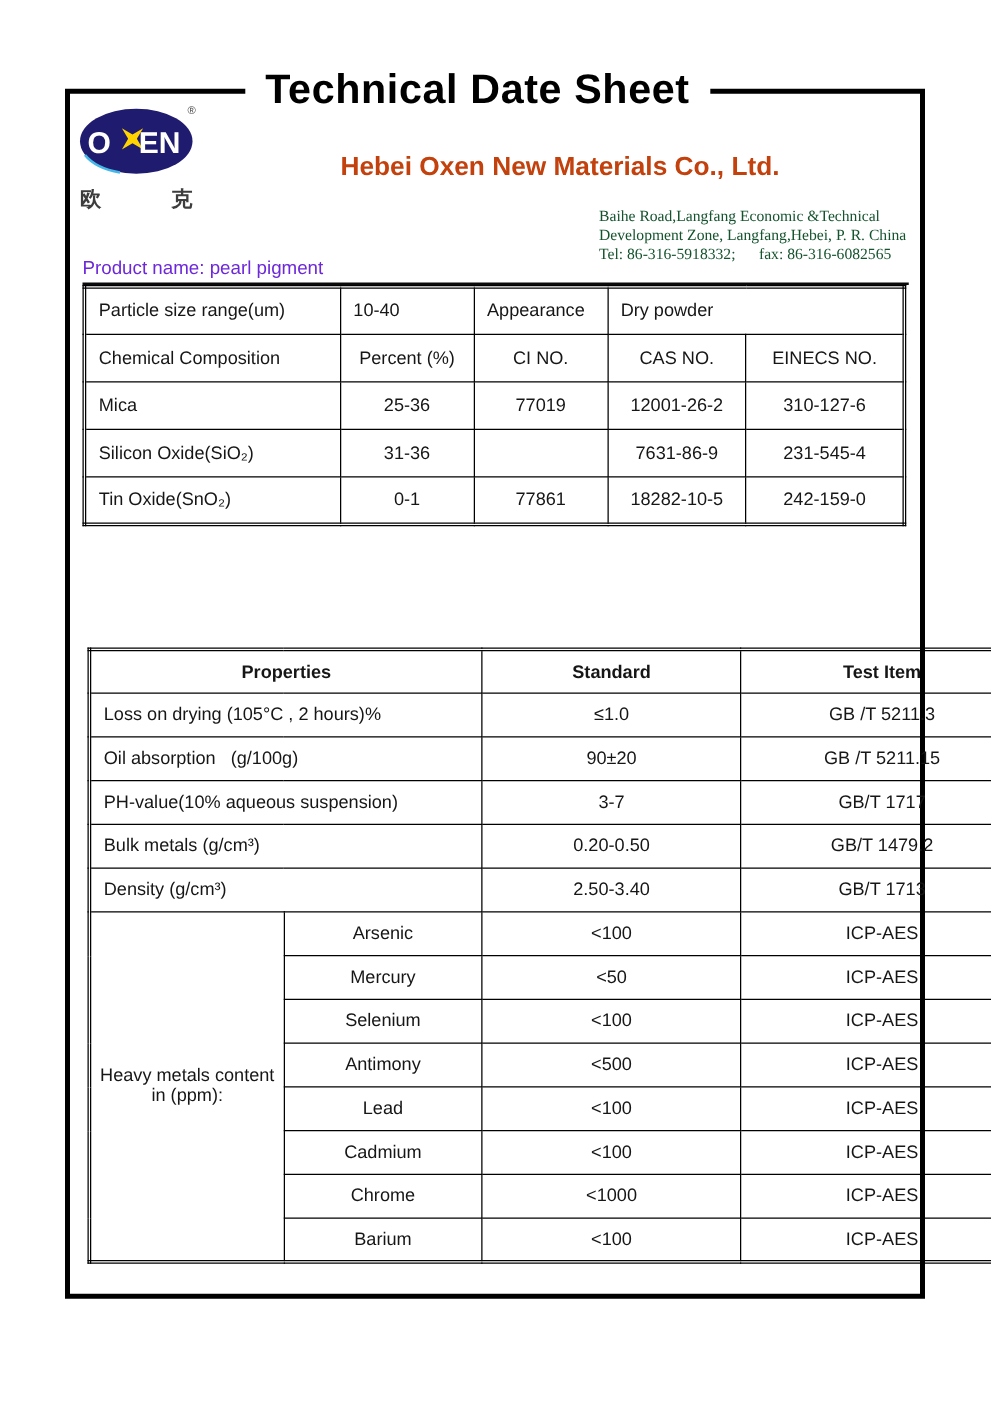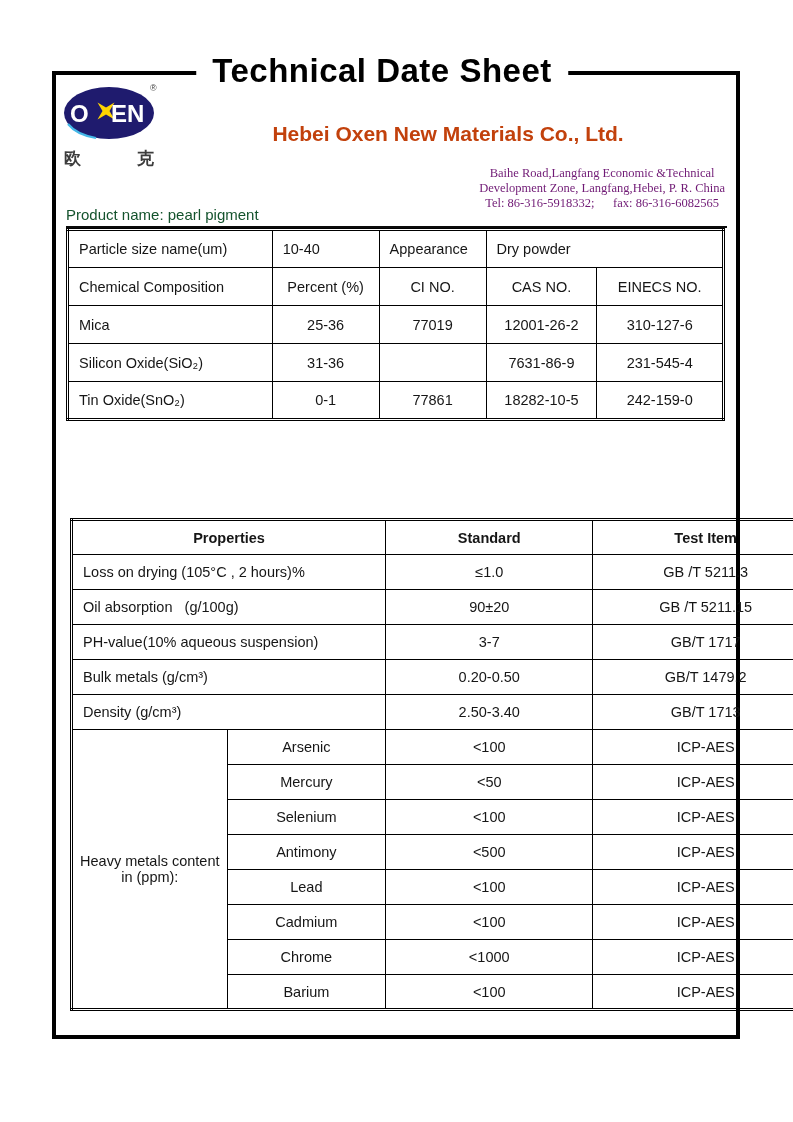--- a/index.html
+++ b/index.html
@@ -56,35 +56,34 @@
     width: 784px;
     text-align: center;
     font-size: 21px;
     font-weight: bold;
     color: #c2410c;
   }
 
   .address {
     position: absolute;
     right: 68px; top: 166px;
-    text-align: center;
     font-family: "Liberation Serif", serif;
     font-size: 12.5px;
     line-height: 15px;
-    color: #701a75;
+    color: #14532d;
   }
 
   .product-name {
     position: absolute;
     left: 66px; top: 206px;
     width: 661px;
     font-size: 15px;
     padding-bottom: 3px;
     border-bottom: 2px solid #0a0a0a;
-    color: #14532d;
+    color: #6d28d9;
   }
 
   table { border-collapse: collapse; table-layout: fixed; }
   td, th {
     border: 1px solid #000;
     font-size: 14.5px;
     font-weight: normal;
     text-align: center;
     vertical-align: middle;
     padding: 2px 4px;
@@ -146,21 +145,21 @@
   <table class="t1">
     <colgroup>
       <col style="width:31.2%">
         <col style="width:16.3%">
         <col style="width:16.3%">
         <col style="width:16.9%">
         <col style="width:19.3%">
     </colgroup>
     <tbody>
     <tr>
-      <td class="al" data-bind="spec_table.rows.1.0">Particle size name(um)</td>
+      <td class="al" data-bind="spec_table.rows.1.0">Particle size range(um)</td>
       <td class="al" data-bind="spec_table.rows.1.1">10-40</td>
       <td class="al" data-bind="spec_table.rows.1.2">Appearance</td>
       <td class="al" colspan="2" data-bind="spec_table.rows.1.3">Dry powder</td>
     </tr>
     <tr>
       <td class="al" data-bind="spec_table.rows.2.0">Chemical Composition</td>
       <td data-bind="spec_table.rows.2.1">Percent (%)</td>
       <td data-bind="spec_table.rows.2.2">CI NO.</td>
       <td data-bind="spec_table.rows.2.3">CAS NO.</td>
       <td data-bind="spec_table.rows.2.4">EINECS NO.</td>

